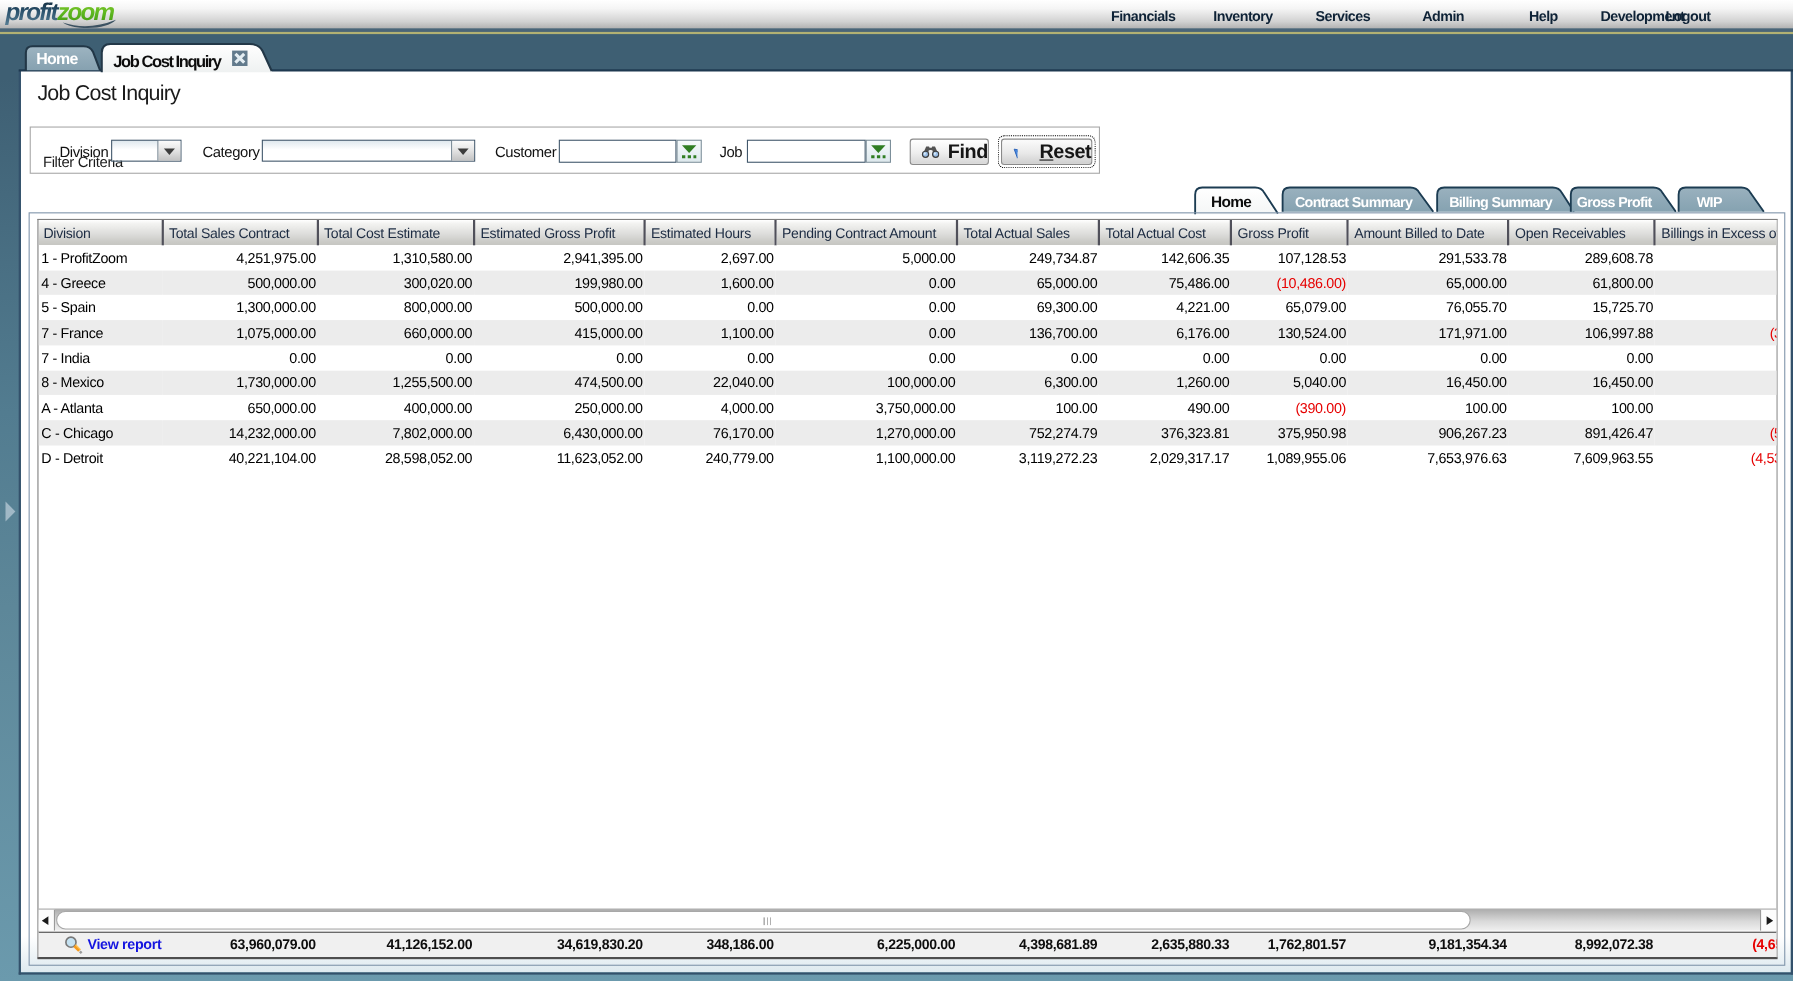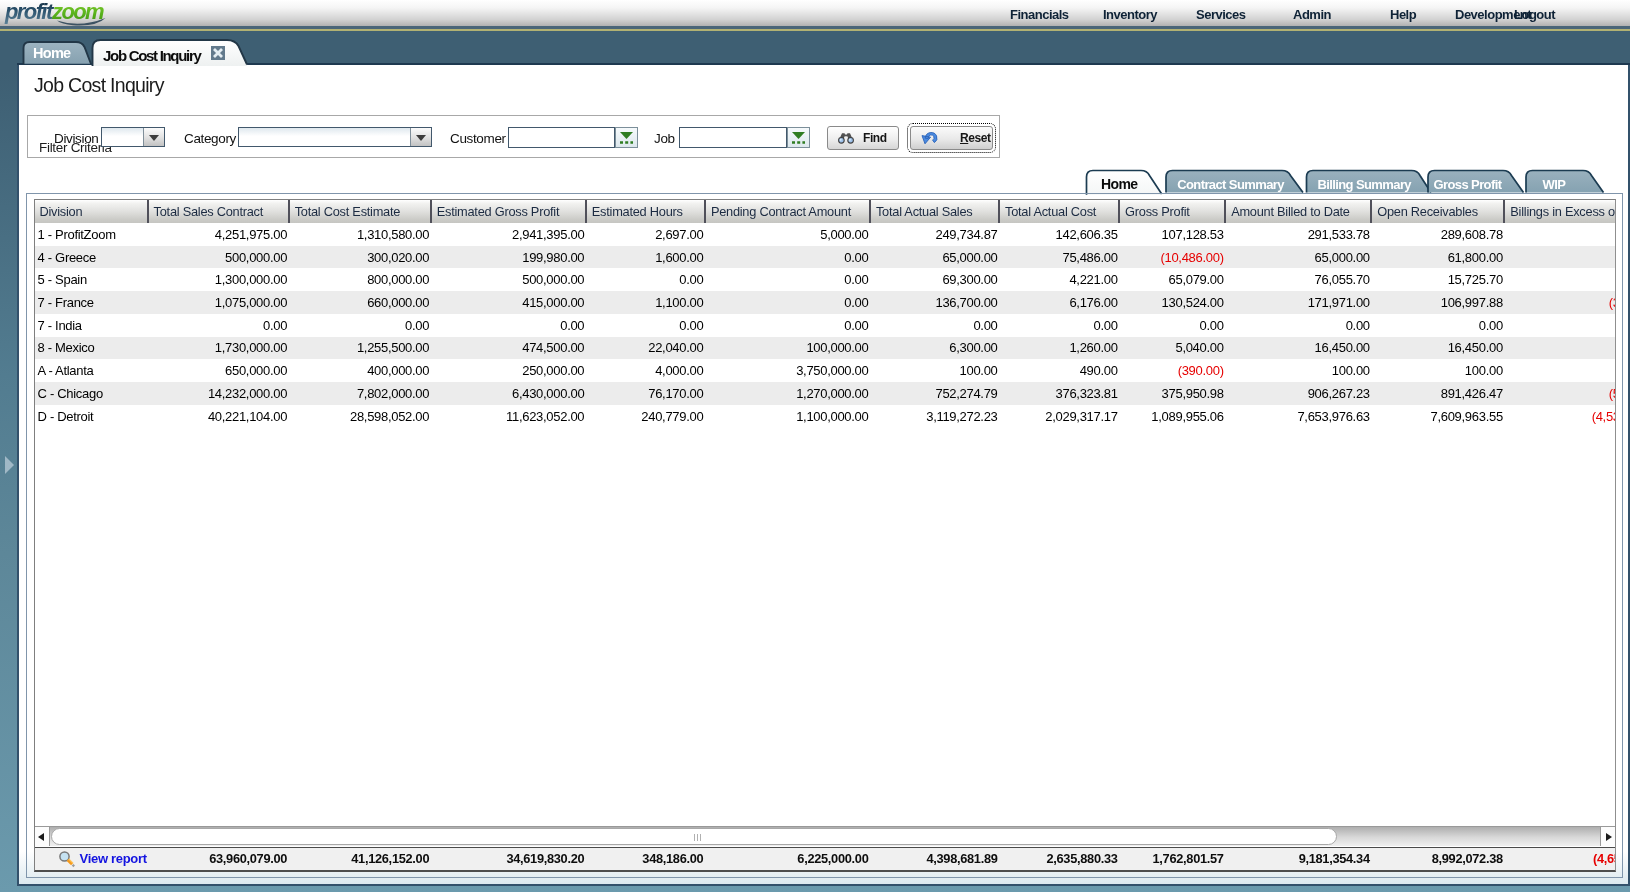--- a/index.html
+++ b/index.html
@@ -34,21 +34,21 @@
 .sel .arr { position:absolute; right:0; top:0; bottom:0; width:21px; border-left:1px solid #808f9a;
   background:linear-gradient(180deg,#fbfbfb 0%,#e3e3e3 50%,#c2c2c2 100%); }
 .sel .arr:after { content:""; position:absolute; left:5px; top:7px; width:0; height:0;
   border-left:5.5px solid transparent; border-right:5.5px solid transparent; border-top:6px solid #3c3c3c; }
 .inp { position:absolute; top:127px; height:21px; border:1px solid #42586c; background:#fff; }
 .picker { position:absolute; top:127px; width:23px; height:21px; border:1px solid #7c8f9a;
   background:linear-gradient(180deg,#f6fafc 0%,#dde8ed 100%); }
 .picker svg { position:absolute; left:2px; top:2px; }
 .btn { position:absolute; top:126px; height:24px; border:1px solid #8a8a8a; border-radius:3px;
   background:linear-gradient(180deg,#ffffff 0%,#eeeeee 55%,#d6d6d6 100%);
-  font-size:12px; font-weight:bold; color:#161616; letter-spacing:-0.4px;
+  font-size:18px; font-weight:bold; color:#161616; letter-spacing:-0.4px;
   display:flex; align-items:center; }
 
 .innerpanel { position:absolute; left:26px; top:193px; width:1597px; height:685px;
   border:1.5px solid #8095ab; background:transparent; }
 .tcontainer { position:absolute; left:33.5px; top:199px; width:1582px; height:673px;
   border-top:1.5px solid #7f7f7f; border-left:1.5px solid #7f7f7f;
   border-right:1.5px solid #8f8f8f; border-bottom:2.5px solid #4e4e4e;
   background:#fff; overflow:hidden; }
 table.grid { position:absolute; left:0; top:0; width:1639px; table-layout:fixed;
   border-collapse:collapse; font-size:13px; letter-spacing:-0.3px; }

